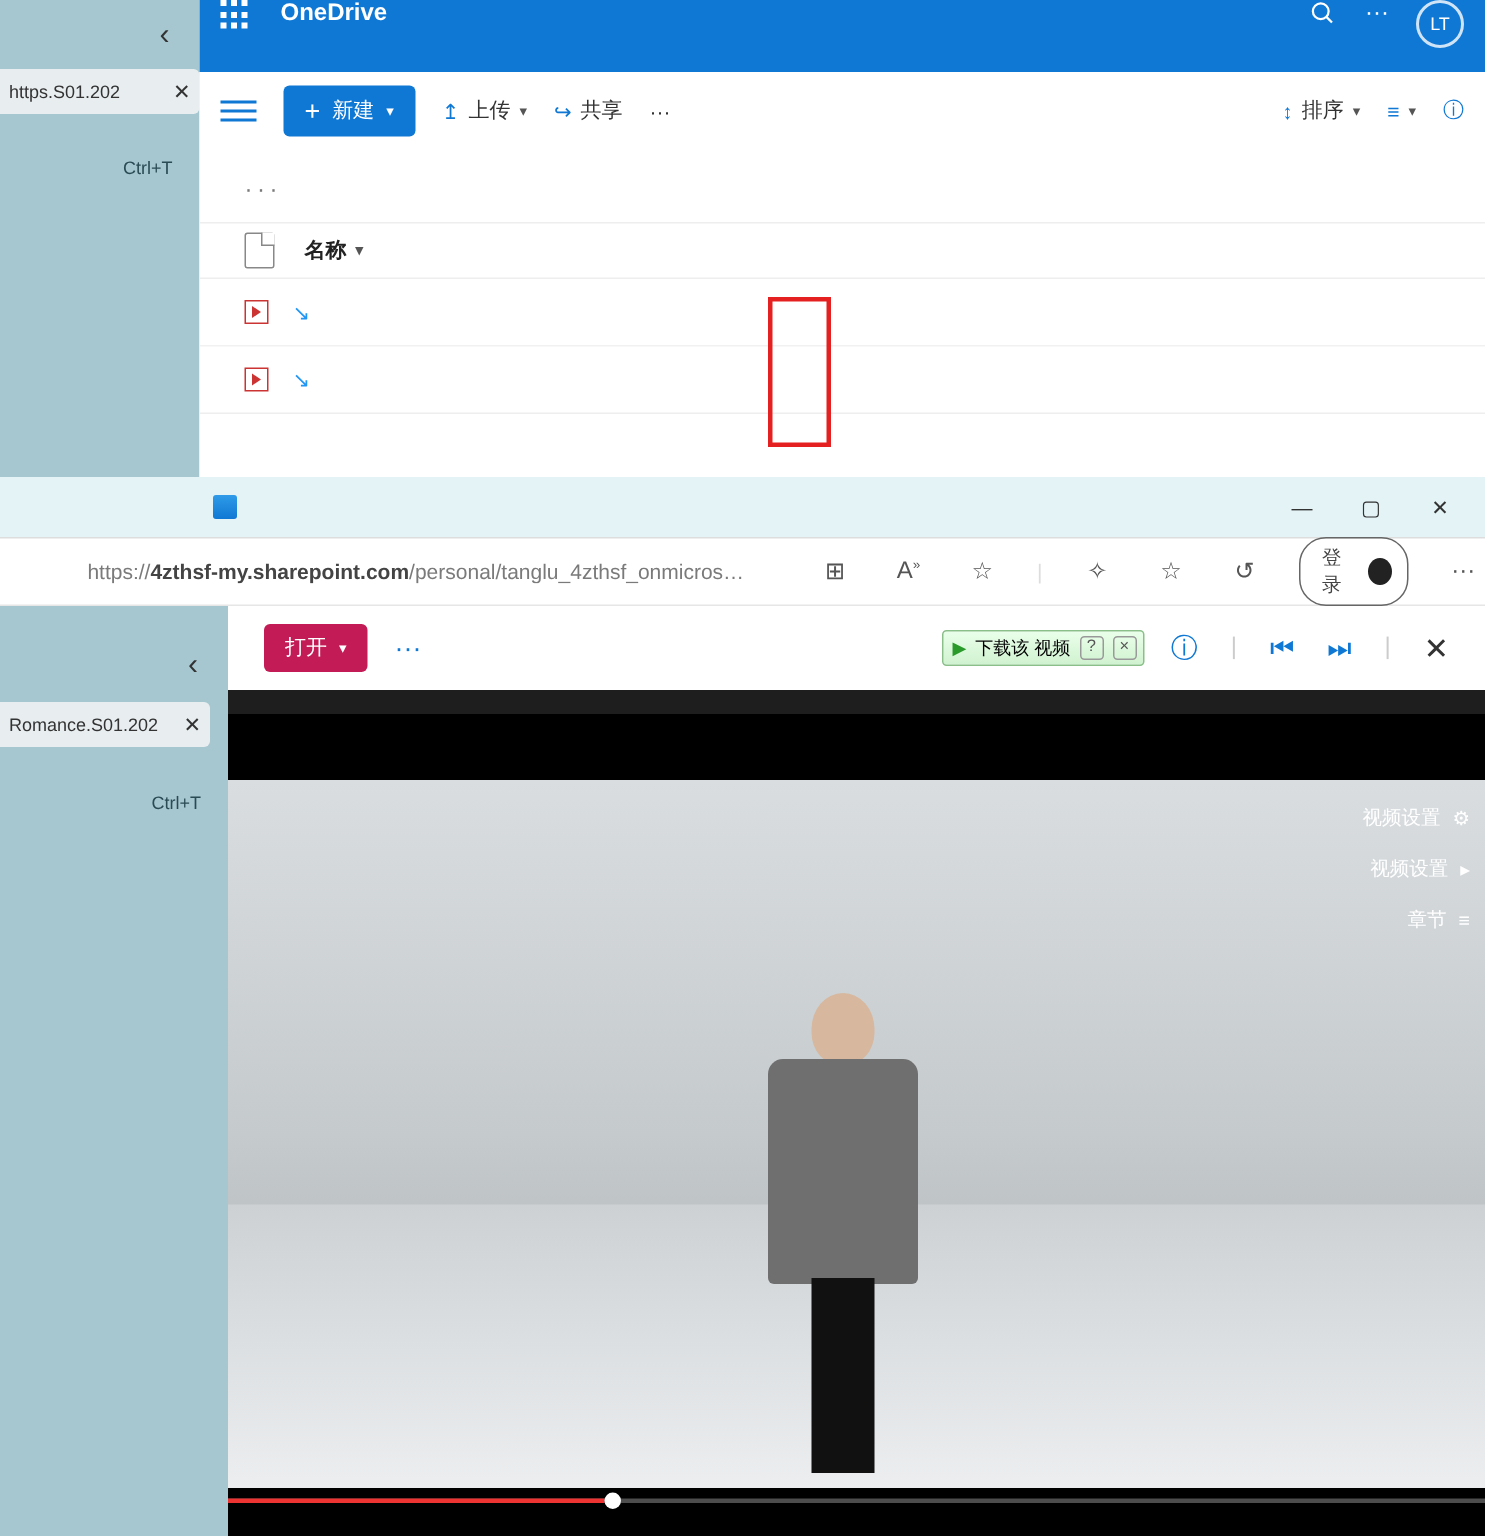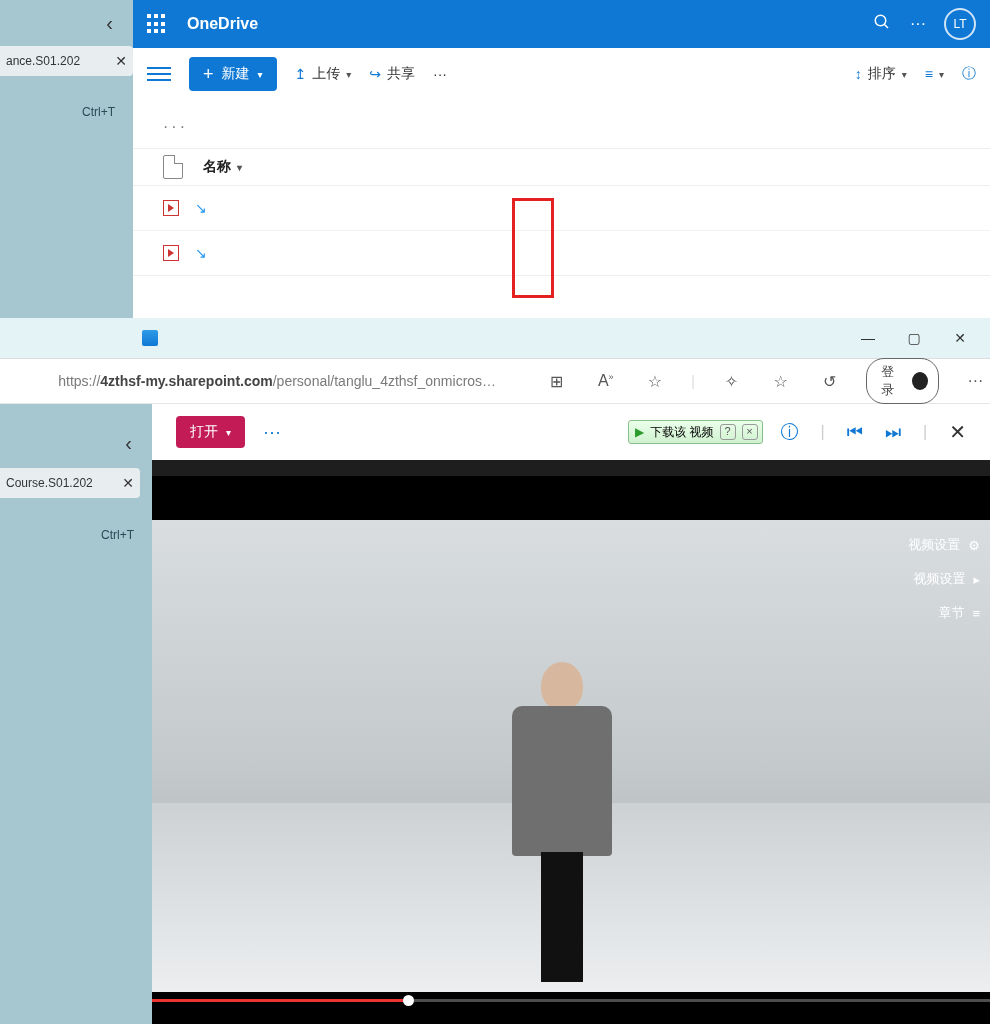--- a/index.html
+++ b/index.html
@@ -7,21 +7,21 @@
 
 
 .top-half { position: absolute; top: 0; left: 0; right: 0; height: 318px; }
 .left-sidebar { position: absolute; top: 0; left: 0; width: 133px; height: 100%; background: #a6c6d0; }
 .left-sidebar .back-btn { position: absolute; top: 12px; right: 20px; font-size: 20px; color: #333; cursor: pointer; }
 .left-sidebar .tab { position: absolute; top: 46px; left: 0; width: 133px; height: 30px; background: #e8eef0; border-radius: 0 4px 4px 0; display: flex; align-items: center; padding: 0 6px; font-size: 12px; color: #333; overflow: hidden; }
 .left-sidebar .tab .close { margin-left: auto; font-size: 14px; color: #333; }
 .left-sidebar .shortcut { position: absolute; top: 105px; right: 18px; font-size: 12px; color: #2a4a54; }
 
 .od-area { position: absolute; top: 0; left: 133px; right: 0; height: 100%; background: #fff; }
-.od-header { height: 48px; background: #0f78d4; display: flex; align-items: center; padding: 0 14px; color: #fff; }
+.od-header { height: 48px; background: #0f78d4; display: flex; padding: 0 14px; color: #fff; }
 .waffle { width: 36px; display: flex; flex-wrap: wrap; gap: 3px; width: 20px; height: 20px; margin-right: 20px; cursor: pointer; }
 .waffle span { width: 4px; height: 4px; background: #fff; }
 .od-title { font-size: 16px; font-weight: 600; }
 .od-header .spacer { flex: 1; }
 .od-header .hicon { width: 36px; text-align: center; font-size: 16px; cursor: pointer; }
 .avatar { width: 32px; height: 32px; border-radius: 50%; border: 2px solid rgba(255,255,255,.8); display: flex; align-items: center; justify-content: center; font-size: 12px; color: #fff; margin-left: 8px; }
 
 .od-cmdbar { height: 52px; display: flex; align-items: center; padding: 0 14px; gap: 18px; border-bottom: none; }
 .hamb { width: 24px; display: flex; flex-direction: column; gap: 4px; cursor: pointer; }
 .hamb span { height: 2px; background: #0f78d4; }
@@ -103,21 +103,21 @@
 .progress .knob { position: absolute; left: 30%; top: -4px; width: 11px; height: 11px; border-radius: 50%; background: #fff; }
 </style>
 </head>
 <body>
 
 <div class="top-half">
 
   <div class="left-sidebar">
     <div class="back-btn">‹</div>
     <div class="tab">
-      <span>ance.S01.202</span>
+      <span>https.S01.202</span>
       <span class="close">✕</span>
     </div>
     <div class="shortcut">Ctrl+T</div>
   </div>
 
   <div class="od-area">
 
     <div class="od-header">
       <div class="waffle">
         <span></span>
@@ -231,21 +231,21 @@
       <span class="dot"></span>
     </div>
     <span class="tool-ic">···</span>
   </div>
 
   <div class="player-body">
 
     <div class="player-left-sidebar">
       <div class="back-btn">‹</div>
       <div class="tab">
-        <span>Course.S01.202</span>
+        <span>Romance.S01.202</span>
         <span class="close">✕</span>
       </div>
       <div class="shortcut">Ctrl+T</div>
     </div>
 
     <div class="player-main">
 
       <div class="player-cmdbar">
         <div class="open-btn">
           <span>打开</span>

